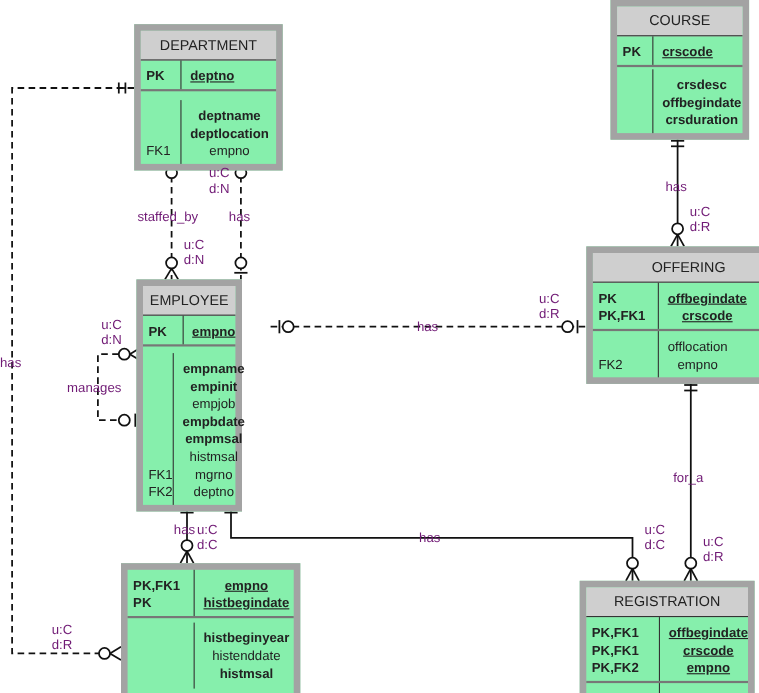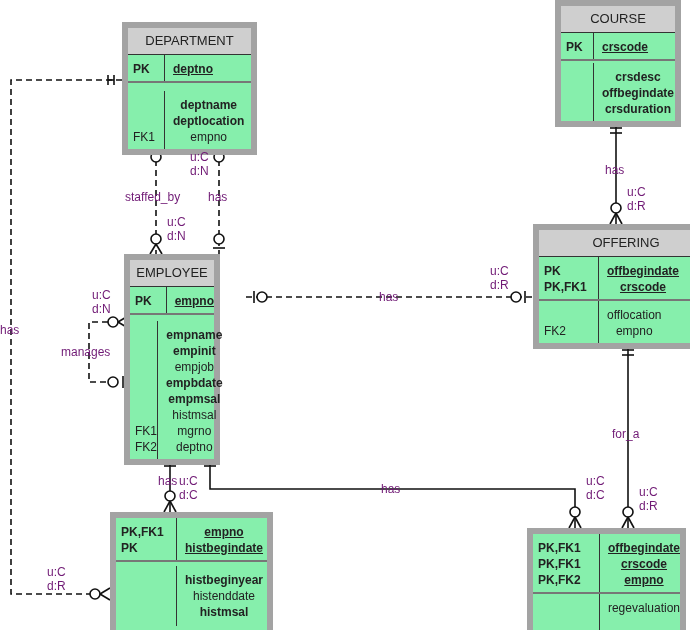--- a/index.html
+++ b/index.html
@@ -225,20 +225,21 @@
     <div class="keys" style="width:61px;height:60px;"></div>
     <div class="attrs">
       <div class="line attr b">histbeginyear</div>
       <div class="line attr">histenddate</div>
       <div class="line attr b">histmsal</div>
     </div>
   </div>
 </div>
 
 <div class="entity" style="left:527px;top:528px;width:159px;height:120px;">
+  <div class="title">REGISTRATION</div>
   <div class="sec pk">
     <div class="keys" style="width:67px;">
       <div class="line b">PK,FK1</div>
       <div class="line b">PK,FK1</div>
       <div class="line b">PK,FK2</div>
     </div>
     <div class="attrs">
       <div class="line attr u">offbegindate</div>
       <div class="line attr u">crscode</div>
       <div class="line attr u">empno</div>

